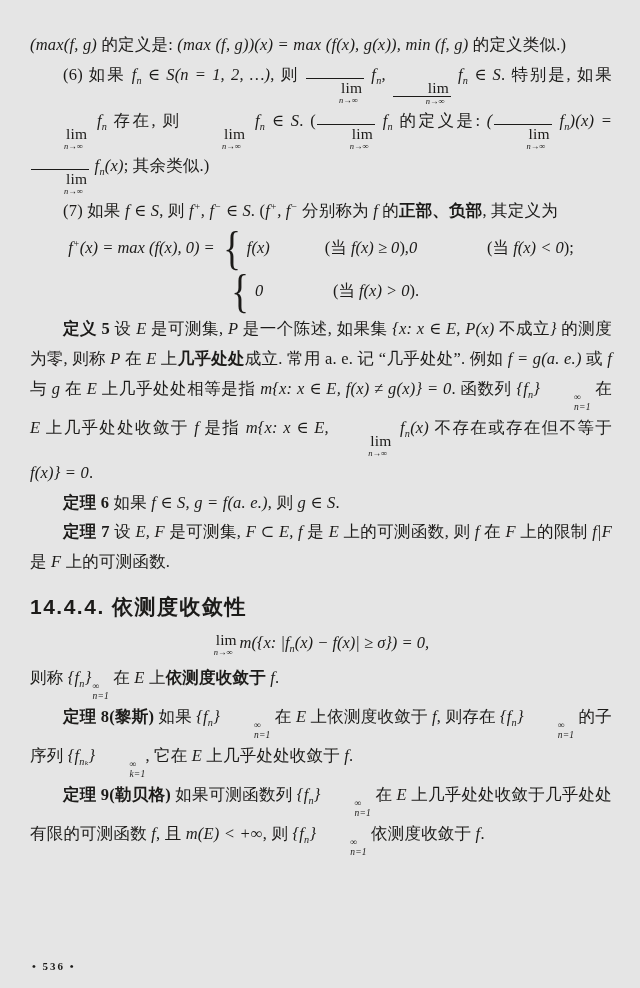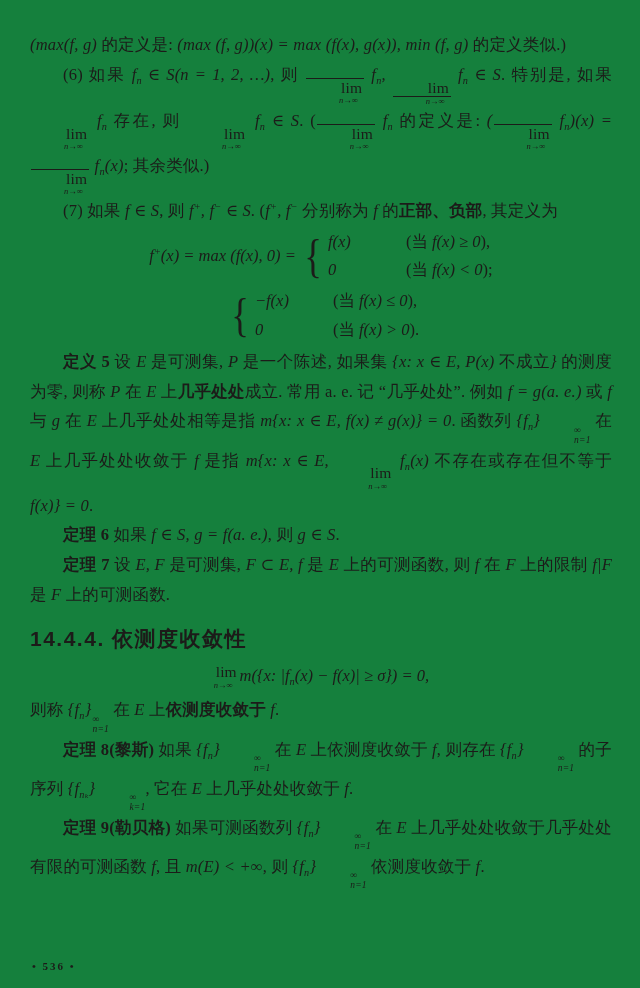--- a/index.html
+++ b/index.html
@@ -8,21 +8,21 @@
     background:#fbfaf6;
     color:#1c1b19;
     font-family:"Liberation Serif","DejaVu Serif",serif;
     overflow:hidden;
   }
   .page{
     position:relative;
     box-sizing:border-box;
     width:640px;height:988px;
     padding:30px 28px 0 30px;
-    background:#15803d;
+    background:#e5e5e5;
   }
   .para{
     font-size:16.5px;
     line-height:1.8;
     text-align:justify;
     letter-spacing:0.2px;
   }
   .para.ind{text-indent:2em;}
   .m{font-style:italic;}
   .mr{font-style:normal;}
@@ -48,21 +48,21 @@
   .formula{
     display:flex;justify-content:center;align-items:center;
     font-size:16.5px;margin:4px 0 6px;line-height:1.5;
   }
   .cases{margin:2px 0;}
   .brace{
     font-size:46px;font-weight:400;line-height:0.9;
     font-style:normal;margin:0 4px 0 6px;
     transform:scaleX(0.8);
   }
-  .ccol{display:flex;flex-direction:column;}
+  .ccol{display:flex;flex-direction:row;}
   .crow{display:flex;line-height:1.75;}
   .cbody{min-width:64px;}
   .ccond{margin-left:14px;}
   .heading{
     font-size:21px;font-weight:bold;
     margin:16px 0 10px 0;letter-spacing:1.5px;
     font-family:"Liberation Sans","DejaVu Sans",sans-serif;
   }
   .pagenum{
     position:absolute;left:32px;bottom:16px;
@@ -109,24 +109,20 @@
           <span class="crow">
             <span class="cbody"><span class="m">0</span></span>
             <span class="ccond"><span>(当 </span><span class="m">f(x) &lt; 0</span><span>);</span></span>
           </span>
         </span>
       </div>
       <div class="formula cases">
         <span class="brace">{</span>
         <span class="ccol">
           <span class="crow">
-            <span class="cbody"><span class="m">−f(x)</span></span>
-            <span class="ccond"><span>(当 </span><span class="m">f(x) ≤ 0</span><span>),</span></span>
-          </span>
-          <span class="crow">
             <span class="cbody"><span class="m">0</span></span>
             <span class="ccond"><span>(当 </span><span class="m">f(x) &gt; 0</span><span>).</span></span>
           </span>
         </span>
       </div>
       <div class="para ind"><span class="b">定义 5</span><span>  设 </span><span class="m">E</span><span> 是可测集, </span><span class="m">P</span><span> 是一个陈述, 如果集 </span><span class="m">{x: x ∈ E, P(x)</span><span> 不成立</span><span class="m">}</span><span> 的测度为零, 则称 </span><span class="m">P</span><span> 在 </span><span class="m">E</span><span> 上</span><span class="b">几乎处处</span><span>成立. 常用 </span><span class="mr">a. e.</span><span> 记 “几乎处处”. 例如 </span><span class="m">f = g(a. e.)</span><span> 或 </span><span class="m">f</span><span> 与 </span><span class="m">g</span><span> 在 </span><span class="m">E</span><span> 上几乎处处相等是指 </span><span class="m">m{x: x ∈ E, f(x) ≠ g(x)} = 0</span><span>. 函数列 </span><span class="m">{f<sub>n</sub>}<span class="ss">
             <span>∞</span>
             <span>n=1</span>
           </span></span><span> 在 </span><span class="m">E</span><span> 上几乎处处收敛于 </span><span class="m">f</span><span> 是指 </span><span class="m">m{x: x ∈ E, </span><span class="lim">
           <span class="limw">lim</span>

